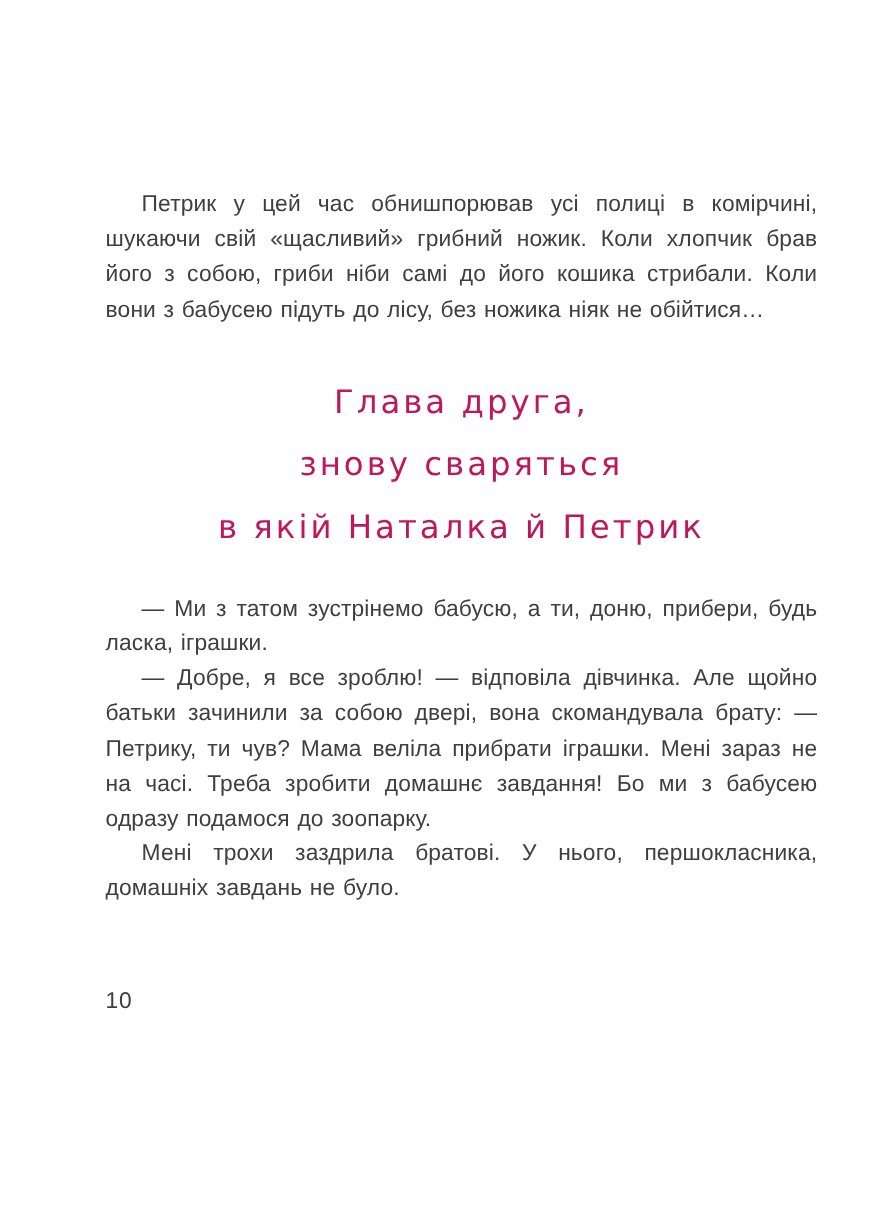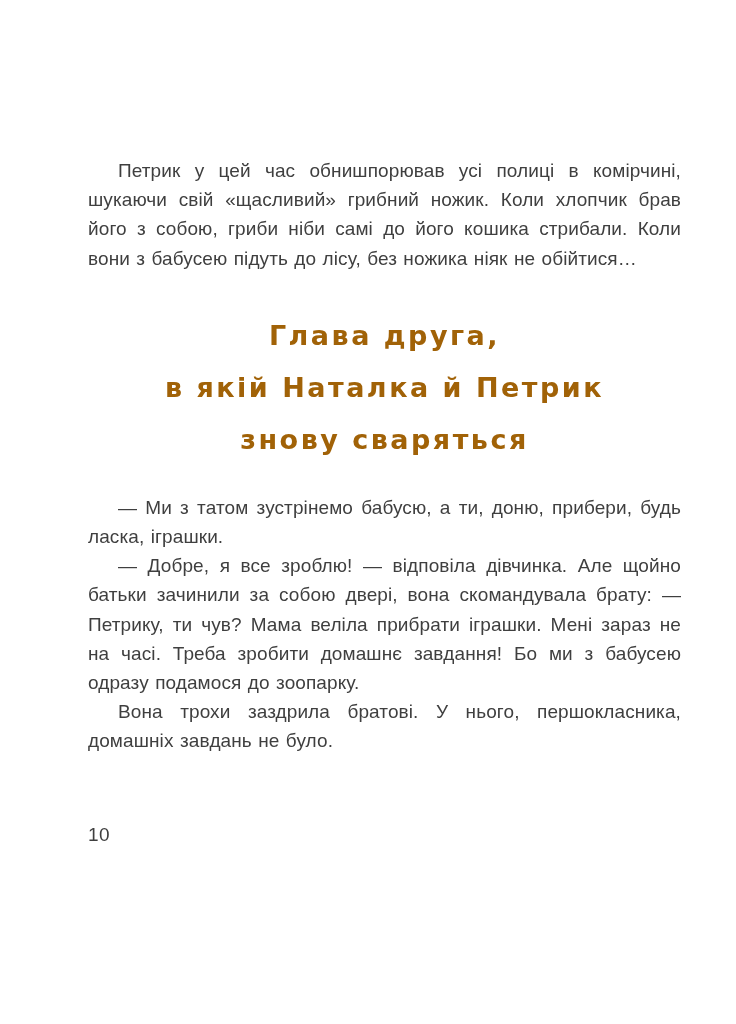--- a/index.html
+++ b/index.html
@@ -33,24 +33,24 @@
     text-align: justify;
     text-indent: 30px;
     letter-spacing: 0.1px;
     word-spacing: 1px;
   }
   .chapter-heading {
     margin: 37px 0 27px 0;
     text-align: center;
     font-family: "DejaVu Sans", sans-serif;
     font-size: 27px;
-    font-weight: 700;
+    font-weight: 400;
     line-height: 52px;
     letter-spacing: 2.5px;
-    color: #a16207;
+    color: #be185d;
   }
   .page-number {
     position: absolute;
     left: 88px;
     top: 824px;
     font-size: 19px;
     color: #3f3f3f;
     letter-spacing: 0.5px;
   }
 </style>
@@ -60,27 +60,27 @@
 <div class="page">
 
   <div class="text-block">
 
     <div class="body-text">
       <p>Петрик у цей час обнишпорював усі полиці в комірчині, шукаючи свій «щасливий» грибний ножик. Коли хлопчик брав його з собою, гриби ніби самі до його кошика стрибали. Коли вони з бабусею підуть до лісу, без ножика ніяк не обійтися…</p>
     </div>
 
     <div class="chapter-heading">
       <div>Глава друга,</div>
+      <div>знову сваряться</div>
       <div>в якій Наталка й Петрик</div>
-      <div>знову сваряться</div>
     </div>
 
     <div class="body-text">
       <p>— Ми з татом зустрінемо бабусю, а ти, доню, прибери, будь ласка, іграшки.</p>
       <p>— Добре, я все зроблю! — відповіла дівчинка. Але щойно батьки зачинили за собою двері, вона скомандувала брату: — Петрику, ти чув? Мама веліла прибрати іграшки. Мені зараз не на часі. Треба зробити домашнє завдання! Бо ми з бабусею одразу подамося до зоопарку.</p>
-      <p>Вона трохи заздрила братові. У нього, першокласника, домашніх завдань не було.</p>
+      <p>Мені трохи заздрила братові. У нього, першокласника, домашніх завдань не було.</p>
     </div>
 
   </div>
 
   <div class="page-number">10</div>
 
 </div>
 
 </body></html>

